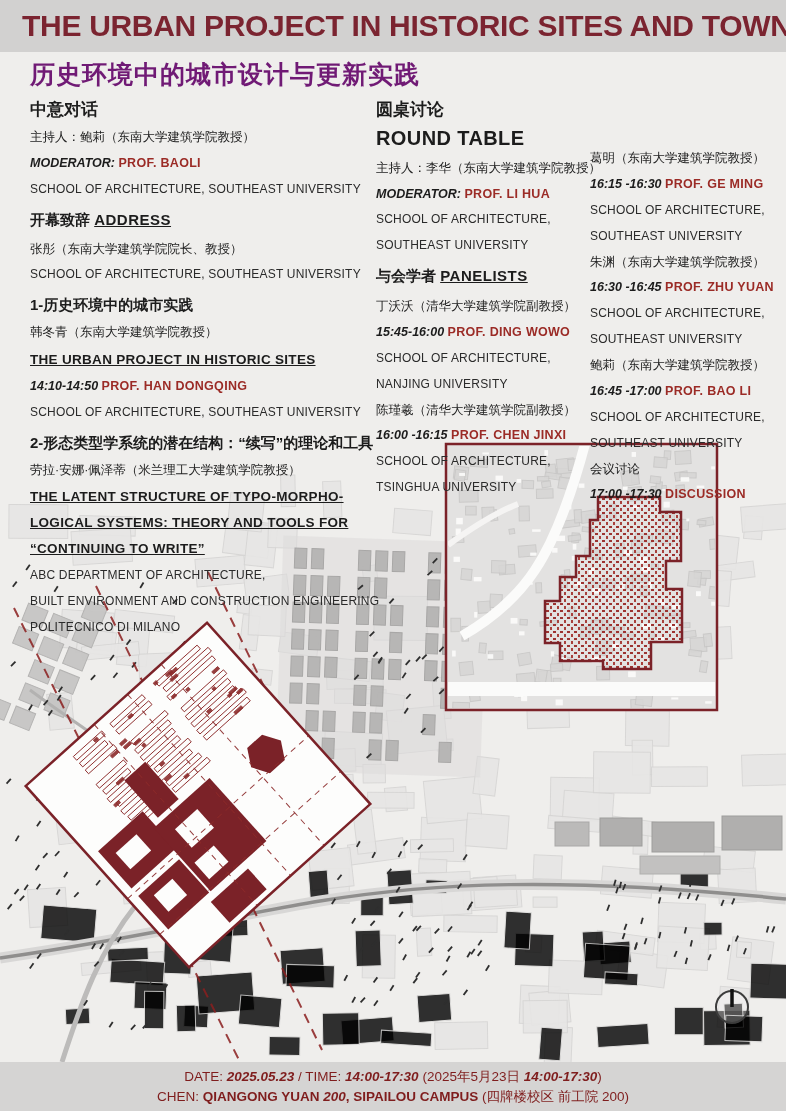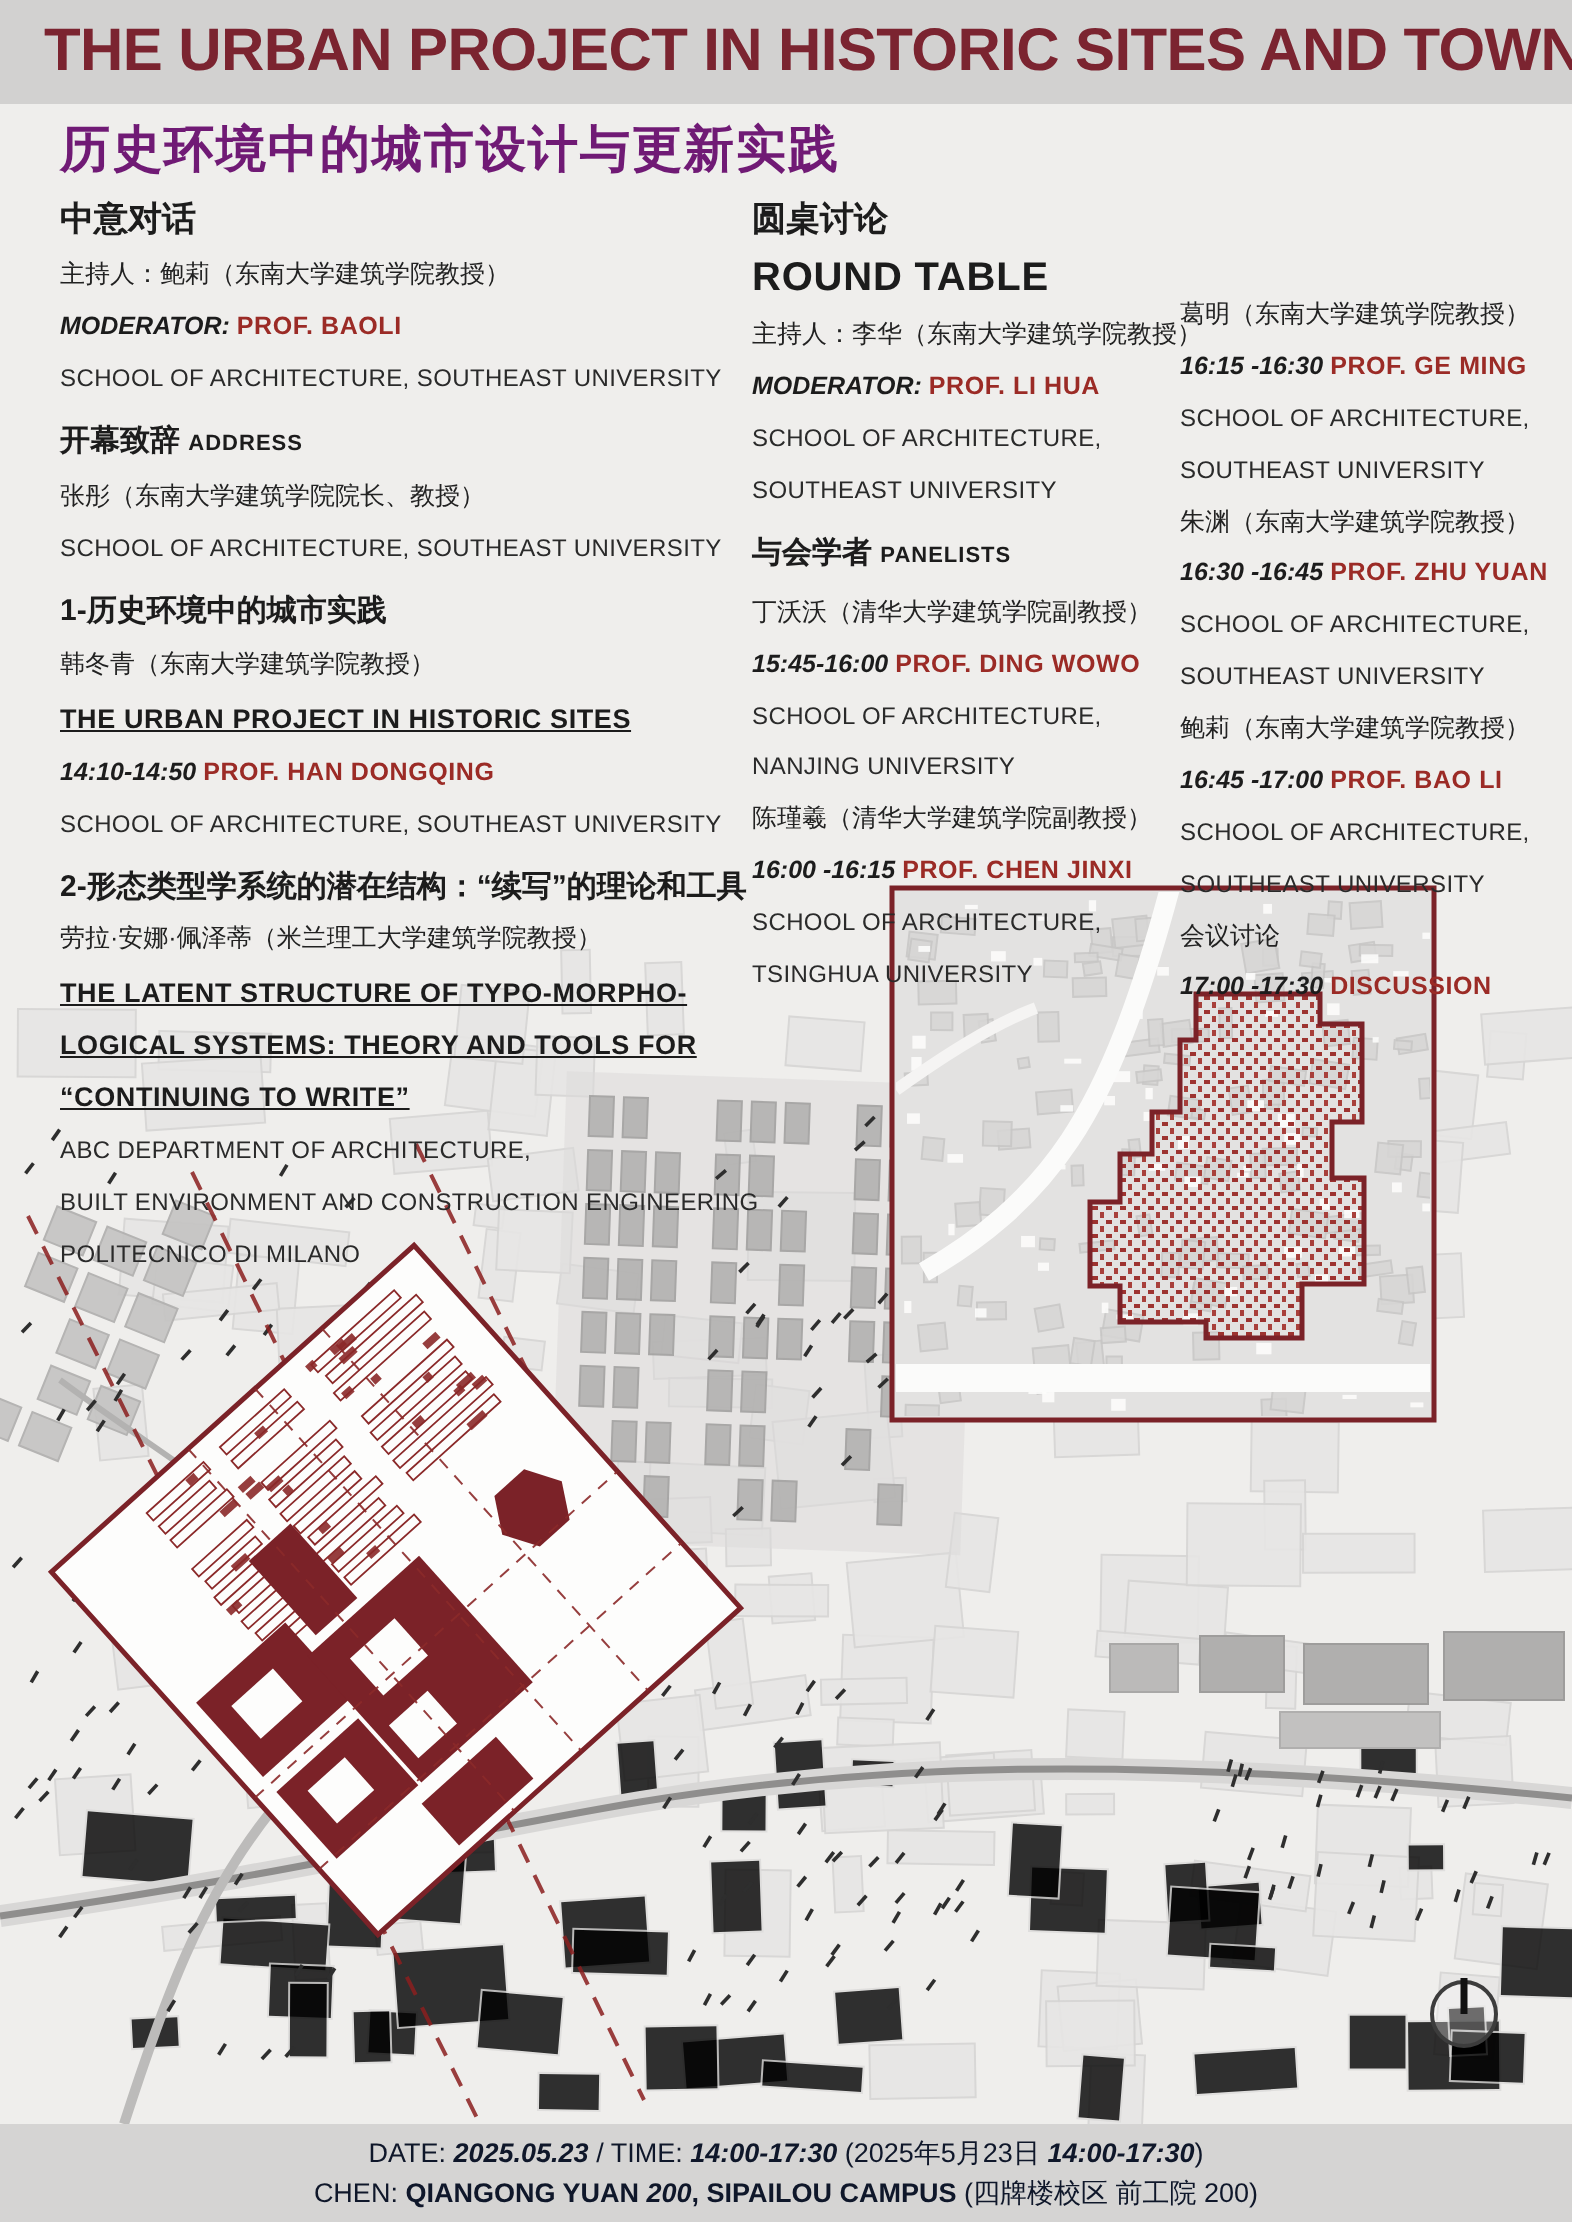--- a/index.html
+++ b/index.html
@@ -26,31 +26,31 @@
   .subtitle-cn{
     position:absolute;left:30px;top:58px;font-size:25px;font-weight:600;
     letter-spacing:1px;color:#701a75;
   }
   .col{position:absolute;z-index:3;}
   .line{margin-bottom:7px;line-height:1.18;white-space:nowrap;}
   .cnhead{font-size:17px;font-weight:700;}
   .enhead{font-size:20px;font-weight:700;letter-spacing:0.4px;}
   .cn{font-size:12.5px;color:#222;}
   .cnmid{font-size:15px;font-weight:600;}
-  .ulcn{font-size:11px;font-weight:700;letter-spacing:0.5px;text-align:center;}
+  .ulcn{font-size:15px;font-weight:700;text-decoration:underline;letter-spacing:0.5px;text-align:center;}
   .time{font-size:12.5px;font-weight:700;font-style:italic;}
   .red{font-size:12.5px;font-weight:700;color:var(--accent);letter-spacing:0.3px;}
   .ul{font-size:13.5px;font-weight:700;text-decoration:underline;letter-spacing:0.3px;}
   .affil{font-size:12px;letter-spacing:0.2px;color:#2a2a2a;}
   .map-wrap{position:absolute;left:0;top:430px;width:786px;height:632px;z-index:1;}
   .footer-band{
     position:absolute;left:0;bottom:0;width:786px;height:49px;background:#d5d4d3;
     display:flex;flex-direction:column;align-items:center;justify-content:center;gap:2px;z-index:4;
   }
-  .footer-line{font-size:13.5px;color:#0f172a;white-space:nowrap;}
+  .footer-line{font-size:13.5px;color:#7f1d1d;white-space:nowrap;}
   .plain{font-weight:400;}
   .b{font-weight:700;}
   .bi{font-weight:700;font-style:italic;}
 </style>
 </head>
 <body>
 
 <div class="poster">
 
   <div class="header-band">

